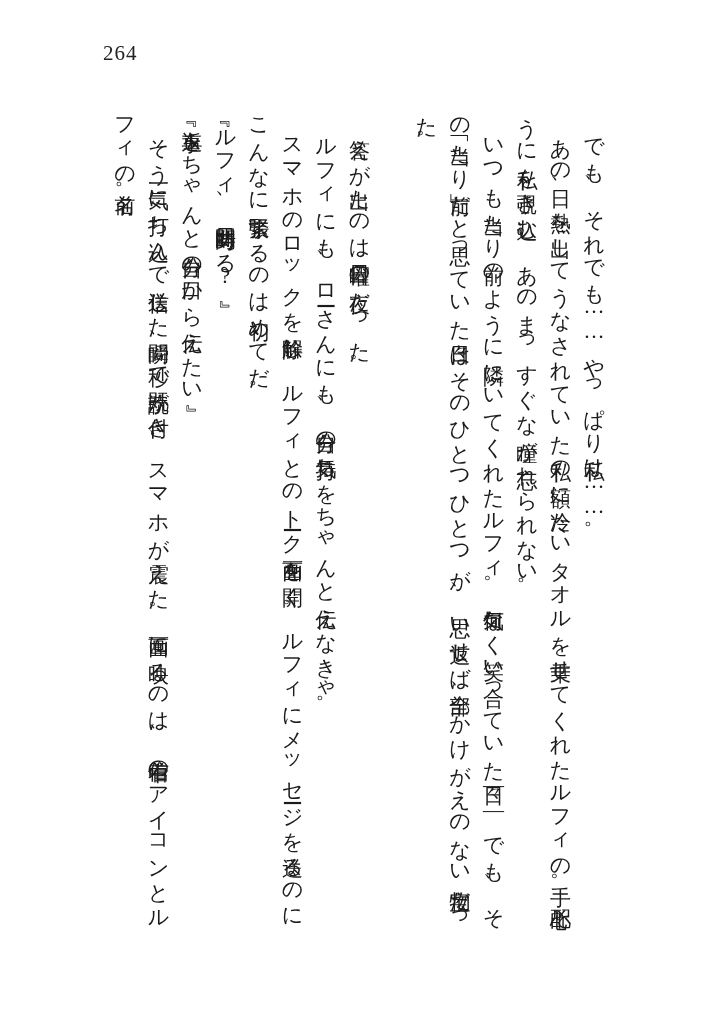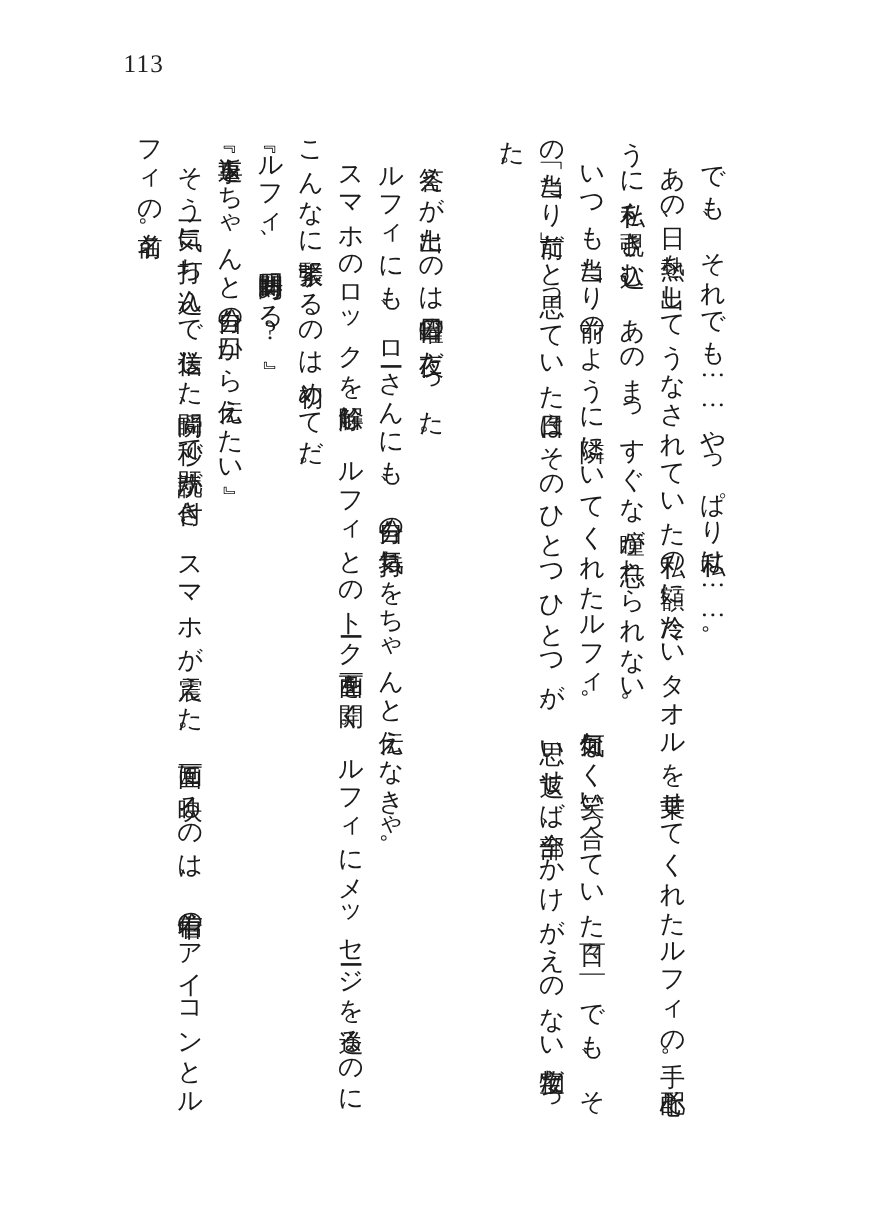--- a/index.html
+++ b/index.html
@@ -51,21 +51,21 @@
   }
   .text-block p.blank {
     block-size: 33.5px; 
   }
 </style>
 </head>
 <body>
 
 <div class="screen">
 
-  <div class="page-number">113</div>
+  <div class="page-number">264</div>
 
   <div class="text-block">
     <p class="indent">でも、それでも……やっぱり私は……。</p>
     <p class="indent">あの日、熱を出してうなされていた私の額に冷たいタオルを乗せてくれたルフィの手。心配そうに私を覗き込む、あのまっすぐな瞳が忘れられない。</p>
     <p class="indent">いつも当たり前のように隣にいてくれたルフィ。何気なく笑い合っていた日々――でも、その「当たり前」だと思っていた日々はそのひとつひとつが、思い返せば全部、かけがえのない宝物だった。</p>
     <p class="blank"></p>
     <p class="indent">答えが出たのは日曜日の夜だった。</p>
     <p class="indent">ルフィにも、ローさんにも、自分の気持ちをちゃんと伝えなきゃ。</p>
     <p class="indent">スマホのロックを解除し、ルフィとのトーク画面を開く。ルフィにメッセージを送るのにこんなに緊張するのは初めてだ。</p>
     <p class="bracket">『ルフィ、明日時間ある?』</p>

